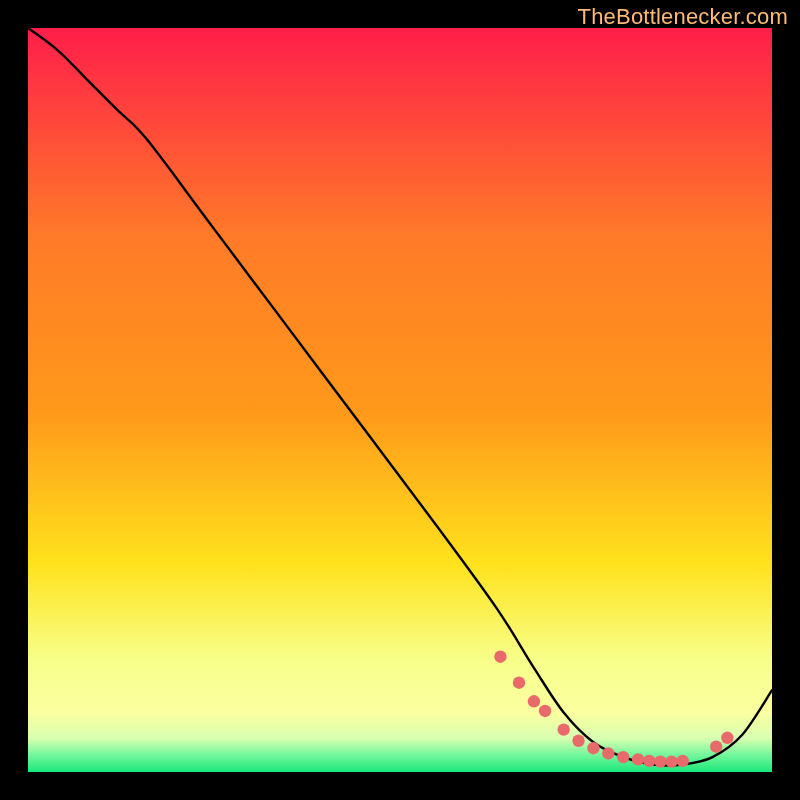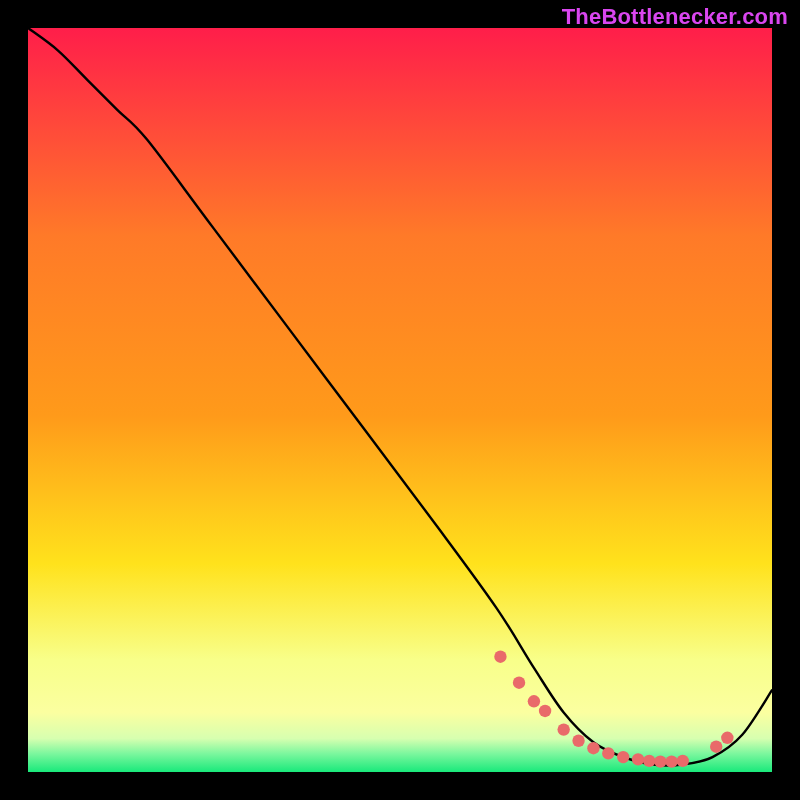--- a/index.html
+++ b/index.html
@@ -15,22 +15,22 @@
     position: relative;
     width: 800px;
     height: 800px;
     background: #000;
   }
   .watermark {
     position: absolute;
     top: 4px;
     right: 12px;
     font-size: 22px;
-    font-weight: 700;
-    color: #d946ef;
+    font-weight: 400;
+    color: #fdba74;
     letter-spacing: 0.2px;
     z-index: 10;
   }
   .plot {
     position: absolute;
     top: 28px;
     left: 28px;
     width: 744px;
     height: 744px;
   }

